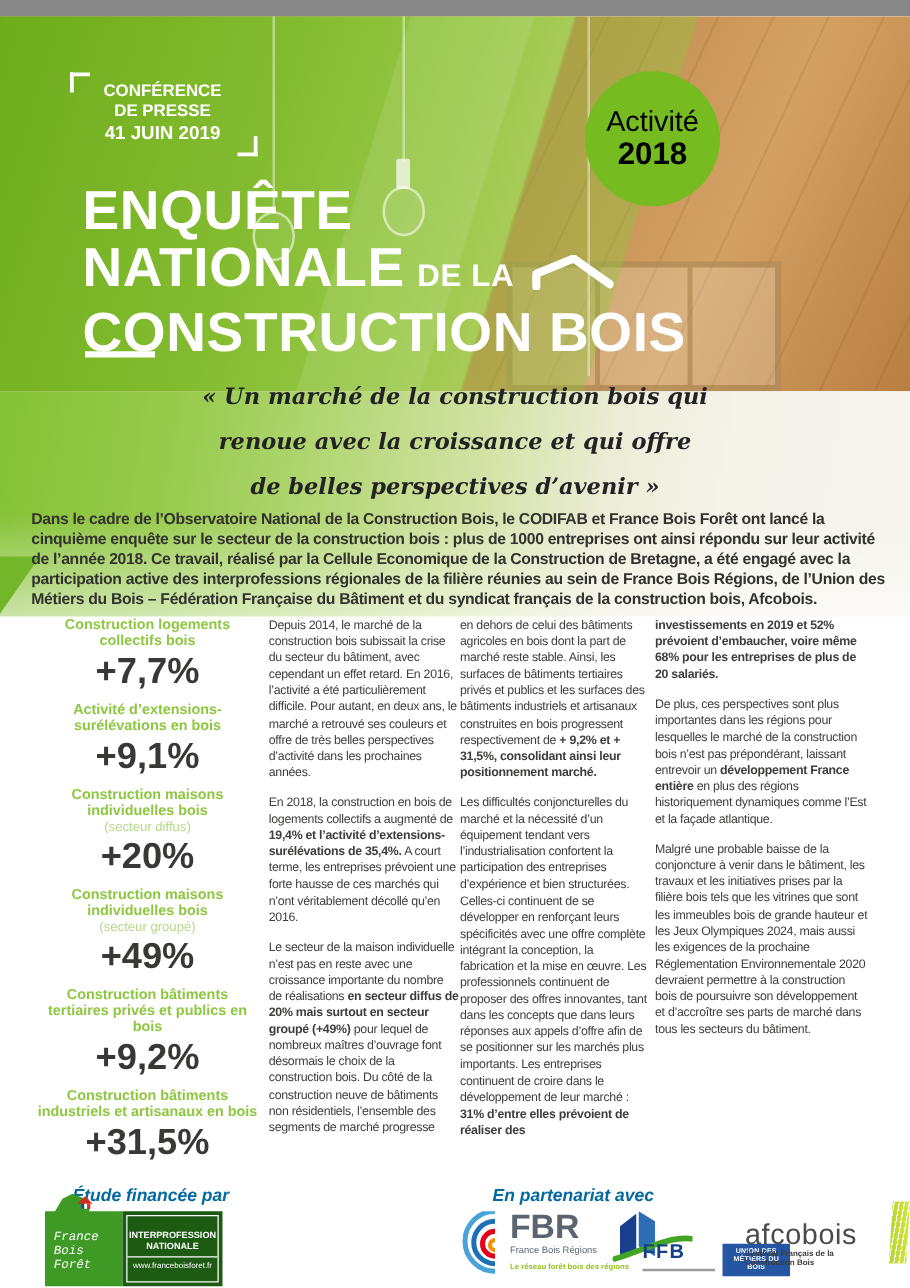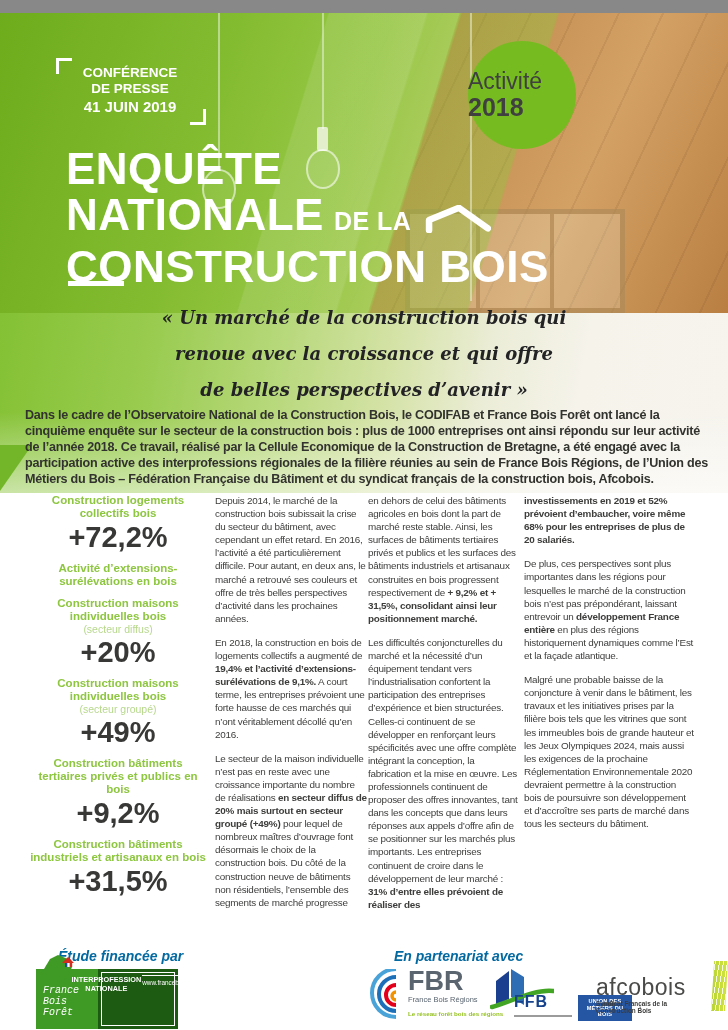--- a/index.html
+++ b/index.html
@@ -73,23 +73,23 @@
     content:"";position:absolute;left:-8px;top:-7px;width:13px;height:13px;
     border-left:3px solid #fff;border-top:3px solid #fff;
   }
   .press-badge::after{
     content:"";position:absolute;right:-10px;bottom:-9px;width:13px;height:13px;
     border-right:3px solid #fff;border-bottom:3px solid #fff;
   }
   .press-badge .b1,.press-badge .b2{font-size:13.5px;font-weight:700;display:block}
   .press-badge .b3{font-size:15px;font-weight:700;display:block}
   .activity-circle{
-    position:absolute;left:468px;top:28px;width:108px;height:108px;border-radius:50%;
-    background:var(--accent);color:#404040;display:flex;flex-direction:column;
-    align-items:flex-start;justify-content:center;line-height:1.1;
+    position:absolute;left:468px;top:44px;width:108px;height:108px;border-radius:50%;
+    background:var(--accent);color:#000000;display:flex;flex-direction:column;
+    align-items:center;justify-content:center;line-height:1.1;
   }
   .activity-circle .a1{font-size:23px;font-weight:400}
   .activity-circle .a2{font-size:25px;font-weight:700}
   .title{position:absolute;left:66px;top:133px;color:#fff;font-weight:700;letter-spacing:.5px}
   .title-line{font-size:44px;line-height:46px;display:flex;align-items:baseline}
   .title-small{font-size:25px;margin-left:10px;letter-spacing:.5px}
   .roof-icon{margin-left:14px;position:relative;top:3px}
   .title-underline{position:absolute;left:68px;top:268px;width:56px;height:5px;background:#fff}
   .quote{
     position:absolute;left:54px;top:287px;width:620px;text-align:center;
@@ -121,21 +121,21 @@
     position:absolute;top:935px;font-size:14px;font-weight:700;font-style:italic;color:#0369a1;
   }
   .fin-label{left:58px}
   .partner-label{left:394px}
   .fbf-logo{position:absolute;left:36px;top:956px;width:142px;height:60px;display:flex}
   .fbf-left{position:relative;width:62px;background:var(--fbf-green);color:#fff;
     font-family:Liberation Mono, monospace;font-style:italic;font-size:10px;line-height:11px;
     padding:16px 0 0 7px}
   .fbf-map{position:absolute;left:2px;top:-16px}
   .fbf-right{position:relative;width:80px;background:var(--fbf-dark-green);padding:3px}
-  .fbf-right-inner{border:1.5px solid #fff;height:100%;display:flex;flex-direction:row;
+  .fbf-right-inner{border:1.5px solid #fff;height:100%;display:flex;flex-direction:column;
     justify-content:center;text-align:center;color:#fff}
   .fbf-inter{font-size:7.3px;line-height:9px;font-weight:700;padding:2px 1px}
   .fbf-url{font-size:6.4px;border-top:1.5px solid #fff;margin-top:2px;padding:3px 0 1px}
   .codifab{position:absolute;left:206px;top:958px;width:160px}
   .codifab-name{font-size:31px;line-height:30px;font-weight:700;letter-spacing:1px;
     color:var(--codifab-purple)}
   .codifab-tag{font-size:6.4px;line-height:7.6px;color:var(--codifab-purple);margin-top:2px;width:150px}
   .fbr{position:absolute;left:368px;top:956px;display:flex}
   .fbr-text{margin-left:2px}
   .fbr-name{font-size:27px;line-height:25px;font-weight:700;color:var(--fbr-gray)}
@@ -205,24 +205,25 @@
 
   <div class="quote">« Un marché de la construction bois qui
 renoue avec la croissance et qui offre
 de belles perspectives d’avenir »</div>
 
   <div class="intro">Dans le cadre de l’Observatoire National de la Construction Bois, le CODIFAB et France Bois Forêt ont lancé la cinquième enquête sur le secteur de la construction bois : plus de 1000 entreprises ont ainsi répondu sur leur activité de l’année 2018. Ce travail, réalisé par la Cellule Economique de la Construction de Bretagne, a été engagé avec la participation active des interprofessions régionales de la filière réunies au sein de France Bois Régions, de l’Union des Métiers du Bois – Fédération Française du Bâtiment et du syndicat français de la construction bois, Afcobois.</div>
 
   <div class="stats">
       <div class="stat">
         <div class="stat-label">Construction logements collectifs bois</div>
-        <div class="stat-value">+72,2%</div>
+        <div class="stat-value">+7,7%</div>
       </div>
       <div class="stat">
         <div class="stat-label">Activité d’extensions- surélévations en bois</div>
+        <div class="stat-value">+9,1%</div>
       </div>
       <div class="stat">
         <div class="stat-label">Construction maisons individuelles bois</div>
         <div class="stat-sub">(secteur diffus)</div>
         <div class="stat-value">+20%</div>
       </div>
       <div class="stat">
         <div class="stat-label">Construction maisons individuelles bois</div>
         <div class="stat-sub">(secteur groupé)</div>
         <div class="stat-value">+49%</div>
@@ -232,21 +233,21 @@
         <div class="stat-value">+9,2%</div>
       </div>
       <div class="stat">
         <div class="stat-label">Construction bâtiments industriels et artisanaux en bois</div>
         <div class="stat-value">+31,5%</div>
       </div>
     </div>
 
   <div class="col col1">
       <p><span>Depuis 2014, le marché de la construction bois subissait la crise du secteur du bâtiment, avec cependant un effet retard. En 2016, l’activité a été particulièrement difficile. Pour autant, en deux ans, le marché a retrouvé ses couleurs et offre de très belles perspectives d’activité dans les prochaines années.</span></p>
-      <p><span>En 2018, la construction en bois de logements collectifs a augmenté de </span><b>19,4% et l’activité d’extensions-surélévations de 9,1%.</b><span> A court terme, les entreprises prévoient une forte hausse de ces marchés qui n’ont véritablement décollé qu’en 2016.</span></p>
+      <p><span>En 2018, la construction en bois de logements collectifs a augmenté de </span><b>19,4% et l’activité d’extensions-surélévations de 35,4%.</b><span> A court terme, les entreprises prévoient une forte hausse de ces marchés qui n’ont véritablement décollé qu’en 2016.</span></p>
       <p><span>Le secteur de la maison individuelle n’est pas en reste avec une croissance importante du nombre de réalisations </span><b>en secteur diffus de 20% mais surtout en secteur groupé (+49%)</b><span> pour lequel de nombreux maîtres d’ouvrage font désormais le choix de la construction bois. Du côté de la construction neuve de bâtiments non résidentiels, l’ensemble des segments de marché progresse</span></p>
     </div>
   <div class="col col2">
       <p><span>en dehors de celui des bâtiments agricoles en bois dont la part de marché reste stable. Ainsi, les surfaces de bâtiments tertiaires privés et publics et les surfaces des bâtiments industriels et artisanaux construites en bois progressent respectivement de </span><b>+ 9,2% et + 31,5%, consolidant ainsi leur positionnement marché.</b></p>
       <p><span>Les difficultés conjoncturelles du marché et la nécessité d’un équipement tendant vers l’industrialisation confortent la participation des entreprises d’expérience et bien structurées. Celles-ci continuent de se développer en renforçant leurs spécificités avec une offre complète intégrant la conception, la fabrication et la mise en œuvre. Les professionnels continuent de proposer des offres innovantes, tant dans les concepts que dans leurs réponses aux appels d’offre afin de se positionner sur les marchés plus importants. Les entreprises continuent de croire dans le développement de leur marché : </span><b>31% d’entre elles prévoient de réaliser des</b></p>
     </div>
   <div class="col col3">
       <p><b>investissements en 2019 et 52% prévoient d’embaucher, voire même 68% pour les entreprises de plus de 20 salariés.</b></p>
       <p><span>De plus, ces perspectives sont plus importantes dans les régions pour lesquelles le marché de la construction bois n’est pas prépondérant, laissant entrevoir un </span><b>développement France entière</b><span> en plus des régions historiquement dynamiques comme l’Est et la façade atlantique.</span></p>
       <p><span>Malgré une probable baisse de la conjoncture à venir dans le bâtiment, les travaux et les initiatives prises par la filière bois tels que les vitrines que sont les immeubles bois de grande hauteur et les Jeux Olympiques 2024, mais aussi les exigences de la prochaine Réglementation Environnementale 2020 devraient permettre à la construction bois de poursuivre son développement et d’accroître ses parts de marché dans tous les secteurs du bâtiment.</span></p>

